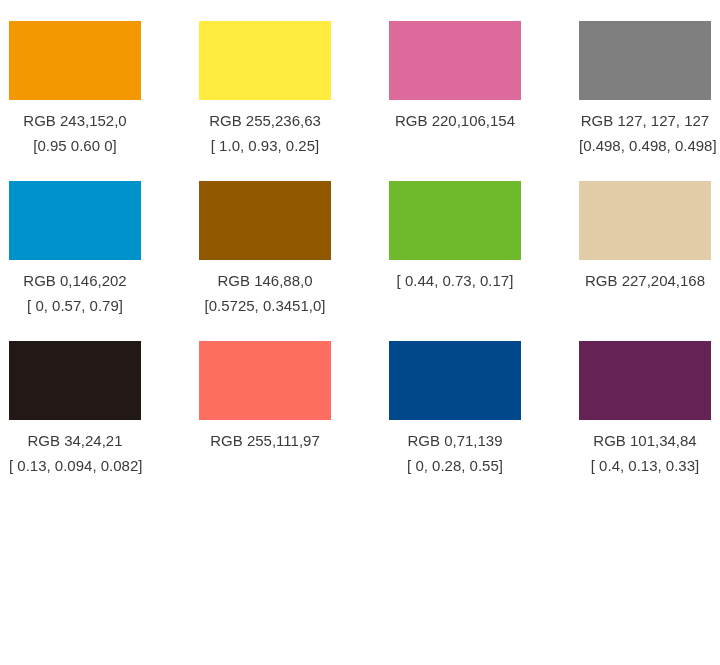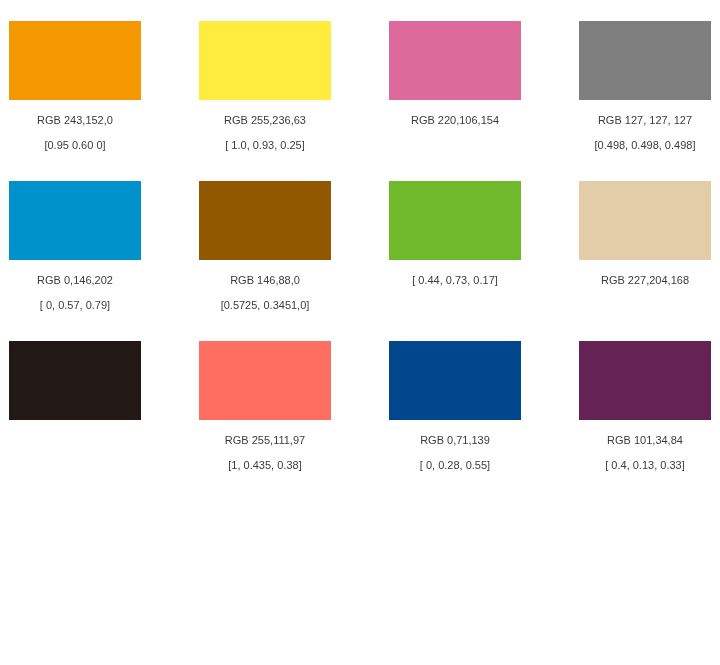--- a/index.html
+++ b/index.html
@@ -37,21 +37,21 @@
     width: 132px;
     height: 79px;
     display: block;
   }
   .swatch-caption {
     width: 132px;
     box-sizing: border-box;
     padding-top: 8px;
     text-align: center;
     color: #3b3b3b;
-    font-size: 11px;
+    font-size: 15px;
     line-height: 25px;
     white-space: nowrap;
   }
   .caption-line {
     display: block;
   }
 </style>
 </head>
 <body>
 
@@ -104,26 +104,29 @@
       </div>
     </div>
     <div class="swatch-cell">
       <div class="swatch-chip" style="background: rgb(227, 204, 168);"></div>
       <div class="swatch-caption">
         <span class="caption-line">RGB 227,204,168</span>
       </div>
     </div>
     <div class="swatch-cell">
       <div class="swatch-chip" style="background: rgb(34, 24, 21);"></div>
+      <div class="swatch-caption">
+        <span class="caption-line">RGB 34,24,21</span>
+        <span class="caption-line">[ 0.13, 0.094, 0.082]</span>
+      </div>
     </div>
     <div class="swatch-cell">
       <div class="swatch-chip" style="background: rgb(255, 111, 97);"></div>
       <div class="swatch-caption">
         <span class="caption-line">RGB 255,111,97</span>
-        <span class="caption-line">[1, 0.435, 0.38]</span>
       </div>
     </div>
     <div class="swatch-cell">
       <div class="swatch-chip" style="background: rgb(0, 71, 139);"></div>
       <div class="swatch-caption">
         <span class="caption-line">RGB 0,71,139</span>
         <span class="caption-line">[ 0, 0.28, 0.55]</span>
       </div>
     </div>
     <div class="swatch-cell">

